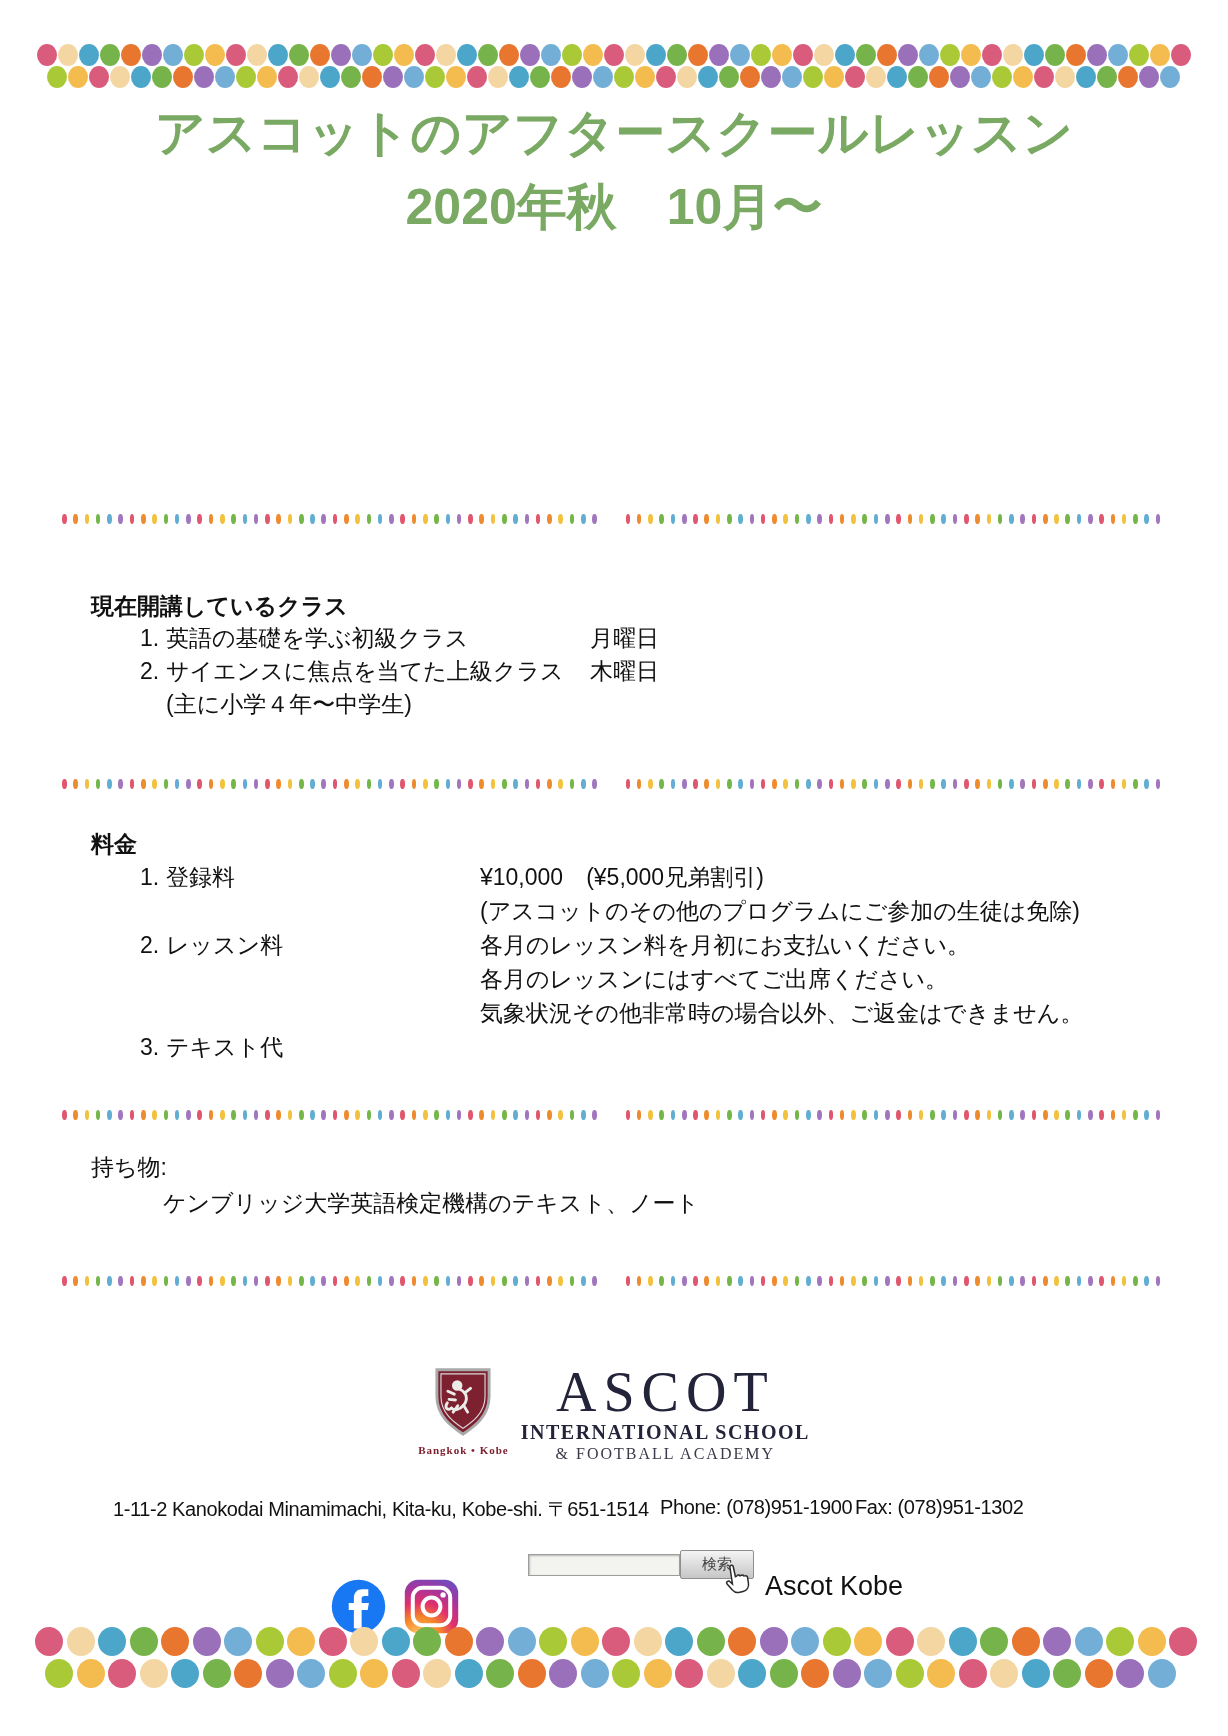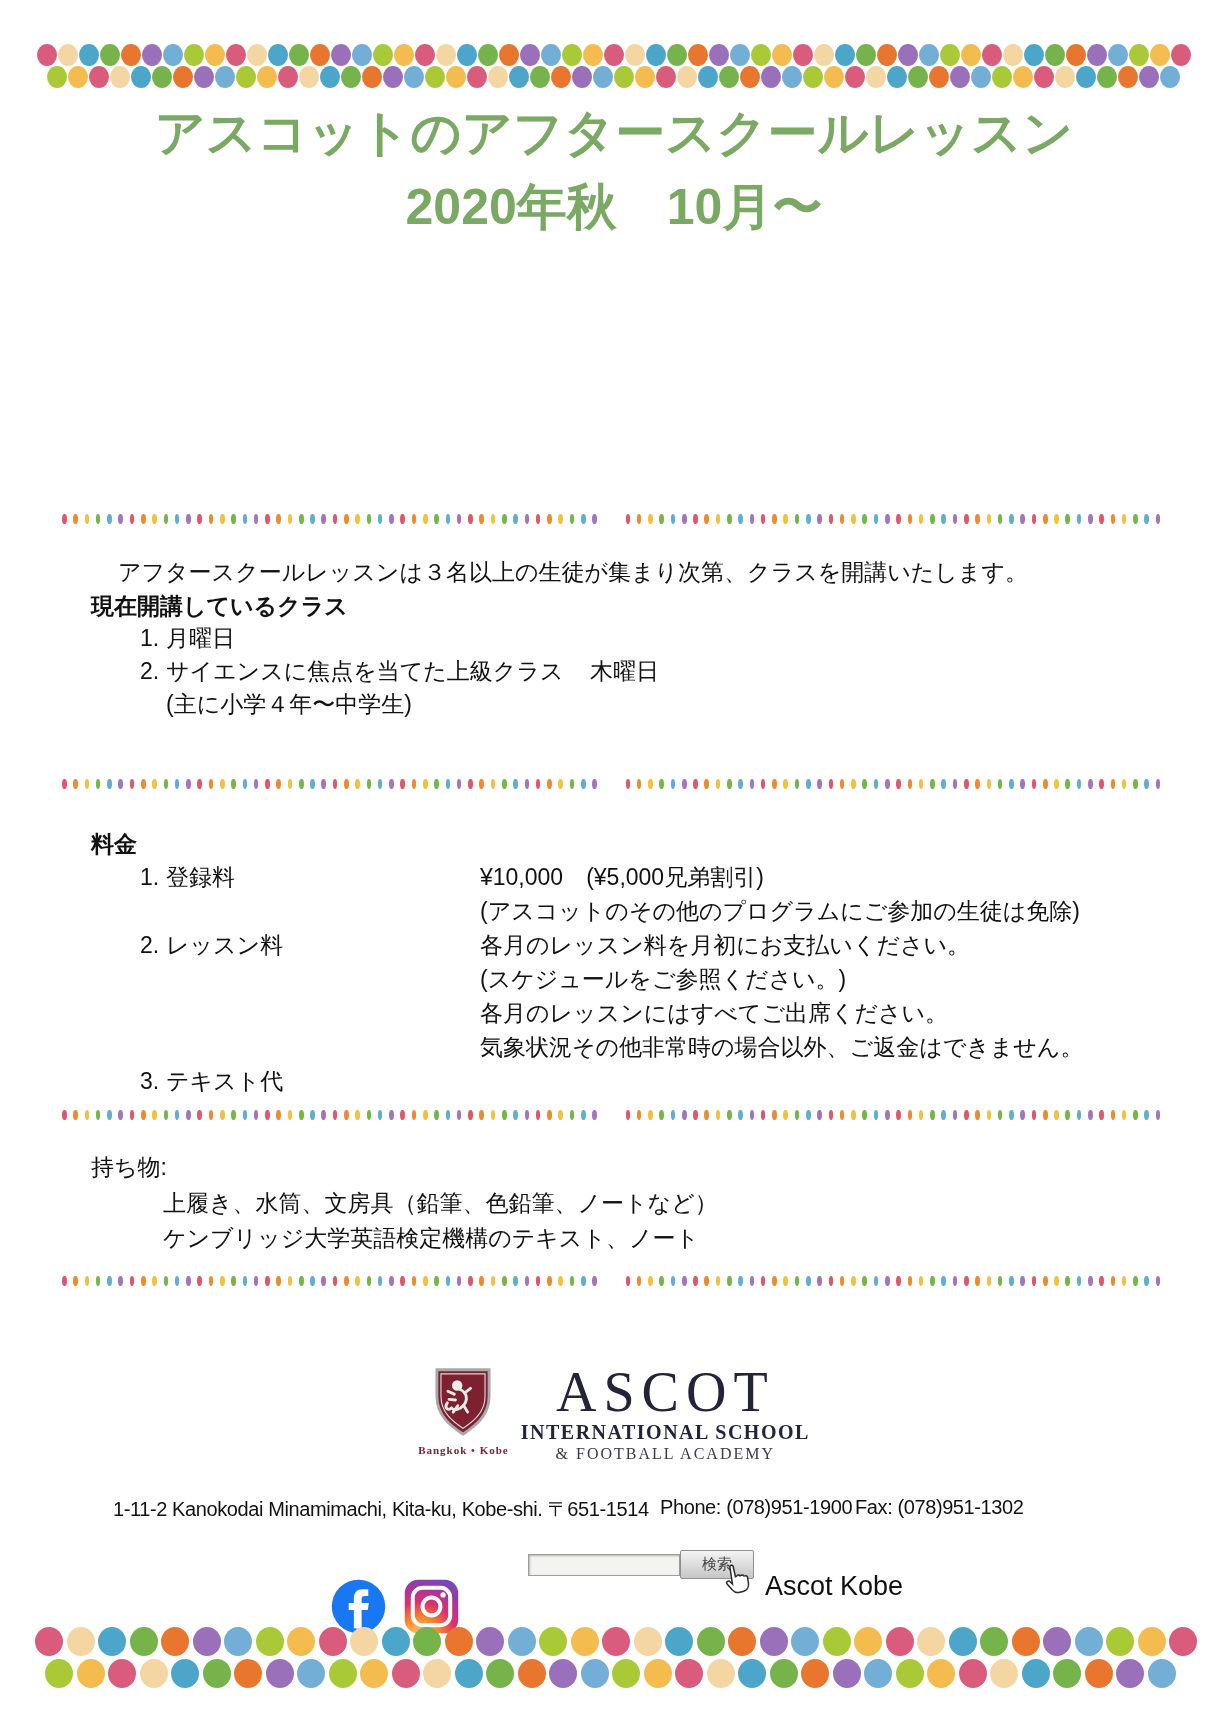--- a/index.html
+++ b/index.html
@@ -284,26 +284,26 @@
       <span class="dot" style="width: 4.6px; height: 9.5px; margin-right: 6.7px; background: rgb(98, 174, 210);"></span>
       <span class="dot" style="width: 4.6px; height: 9.5px; margin-right: 6.7px; background: rgb(162, 118, 191);"></span>
       <span class="dot" style="width: 4.6px; height: 9.5px; margin-right: 6.7px; background: rgb(224, 86, 110);"></span>
       <span class="dot" style="width: 4.6px; height: 9.5px; margin-right: 6.7px; background: rgb(239, 139, 47);"></span>
       <span class="dot" style="width: 4.6px; height: 9.5px; margin-right: 6.7px; background: rgb(242, 194, 62);"></span>
       <span class="dot" style="width: 4.6px; height: 9.5px; margin-right: 6.7px; background: rgb(116, 182, 72);"></span>
       <span class="dot" style="width: 4.6px; height: 9.5px; margin-right: 6.7px; background: rgb(98, 174, 210);"></span>
       <span class="dot" style="width: 4.6px; height: 9.5px; margin-right: 6.7px; background: rgb(162, 118, 191);"></span>
     </div>
 
-  <div class="note-line">アフタースクールレッスンは３名以上の生徒が集まり次第、クラスを開講いたします。</div>
   <div class="sec-heading" style="top:590px;">現在開講しているクラス</div>
 
   <div class="classes">
     <div class="class-grid">
       <span>1.</span>
+      <span>英語の基礎を学ぶ初級クラス</span>
       <span>月曜日</span>
     </div>
     <div class="class-grid">
       <span>2.</span>
       <span>サイエンスに焦点を当てた上級クラス</span>
       <span>木曜日</span>
       <span class="grade">(主に小学４年〜中学生)</span>
     </div>
   </div>
 
@@ -412,21 +412,20 @@
     <div class="fee-grid">
       <span>1.</span>
       <span>登録料</span>
       <span>¥10,000　(¥5,000兄弟割引)</span>
       <span class="cont">(アスコットのその他のプログラムにご参加の生徒は免除)</span>
     </div>
     <div class="fee-grid">
       <span>2.</span>
       <span>レッスン料</span>
       <span>各月のレッスン料を月初にお支払いください。</span>
-      <span class="cont">(スケジュールをご参照ください。)</span>
       <span class="cont">各月のレッスンにはすべてご出席ください。</span>
       <span class="cont">気象状況その他非常時の場合以外、ご返金はできません。</span>
     </div>
     <div class="fee-grid">
       <span>3.</span>
       <span>テキスト代</span>
     </div>
   </div>
 
   <div class="dots-row" style="top:1110px; left:62px;">
@@ -524,21 +523,20 @@
       <span class="dot" style="width: 4.6px; height: 9.5px; margin-right: 6.7px; background: rgb(224, 86, 110);"></span>
       <span class="dot" style="width: 4.6px; height: 9.5px; margin-right: 6.7px; background: rgb(239, 139, 47);"></span>
       <span class="dot" style="width: 4.6px; height: 9.5px; margin-right: 6.7px; background: rgb(242, 194, 62);"></span>
       <span class="dot" style="width: 4.6px; height: 9.5px; margin-right: 6.7px; background: rgb(116, 182, 72);"></span>
       <span class="dot" style="width: 4.6px; height: 9.5px; margin-right: 6.7px; background: rgb(98, 174, 210);"></span>
       <span class="dot" style="width: 4.6px; height: 9.5px; margin-right: 6.7px; background: rgb(162, 118, 191);"></span>
     </div>
 
   <div class="sec-heading" style="top:1151px; font-weight:normal;">持ち物:</div>
   <div class="belongings-list">
-    <div>上履き、水筒、文房具（鉛筆、色鉛筆、ノートなど）</div>
     <div>ケンブリッジ大学英語検定機構のテキスト、ノート</div>
   </div>
 
   <div class="dots-row" style="top:1276px; left:62px;">
       <span class="dot" style="width: 4.6px; height: 9.5px; margin-right: 6.7px; background: rgb(224, 86, 110);"></span>
       <span class="dot" style="width: 4.6px; height: 9.5px; margin-right: 6.7px; background: rgb(239, 139, 47);"></span>
       <span class="dot" style="width: 4.6px; height: 9.5px; margin-right: 6.7px; background: rgb(242, 194, 62);"></span>
       <span class="dot" style="width: 4.6px; height: 9.5px; margin-right: 6.7px; background: rgb(116, 182, 72);"></span>
       <span class="dot" style="width: 4.6px; height: 9.5px; margin-right: 6.7px; background: rgb(98, 174, 210);"></span>
       <span class="dot" style="width: 4.6px; height: 9.5px; margin-right: 6.7px; background: rgb(162, 118, 191);"></span>

